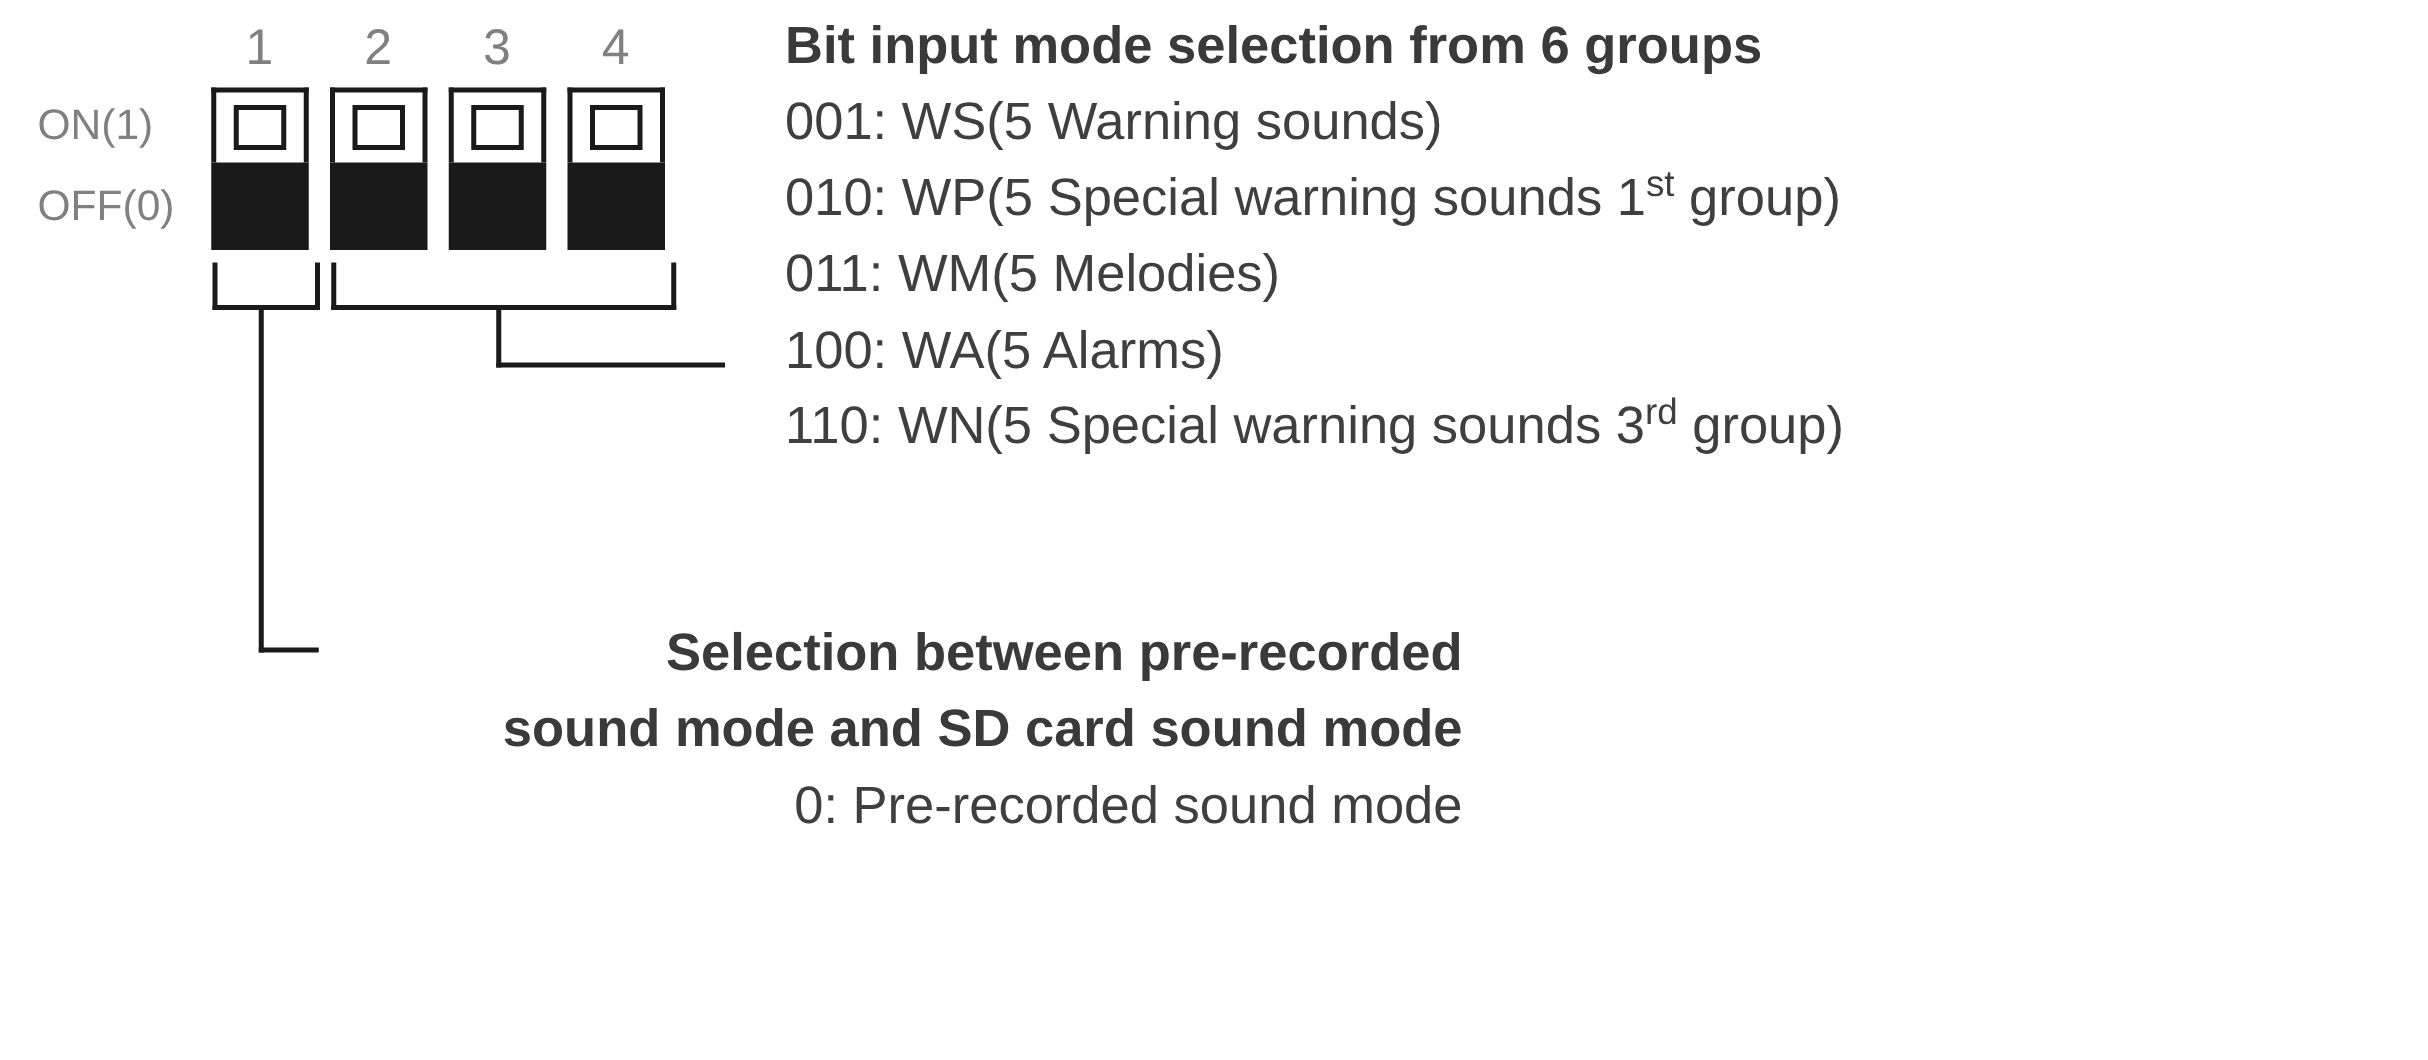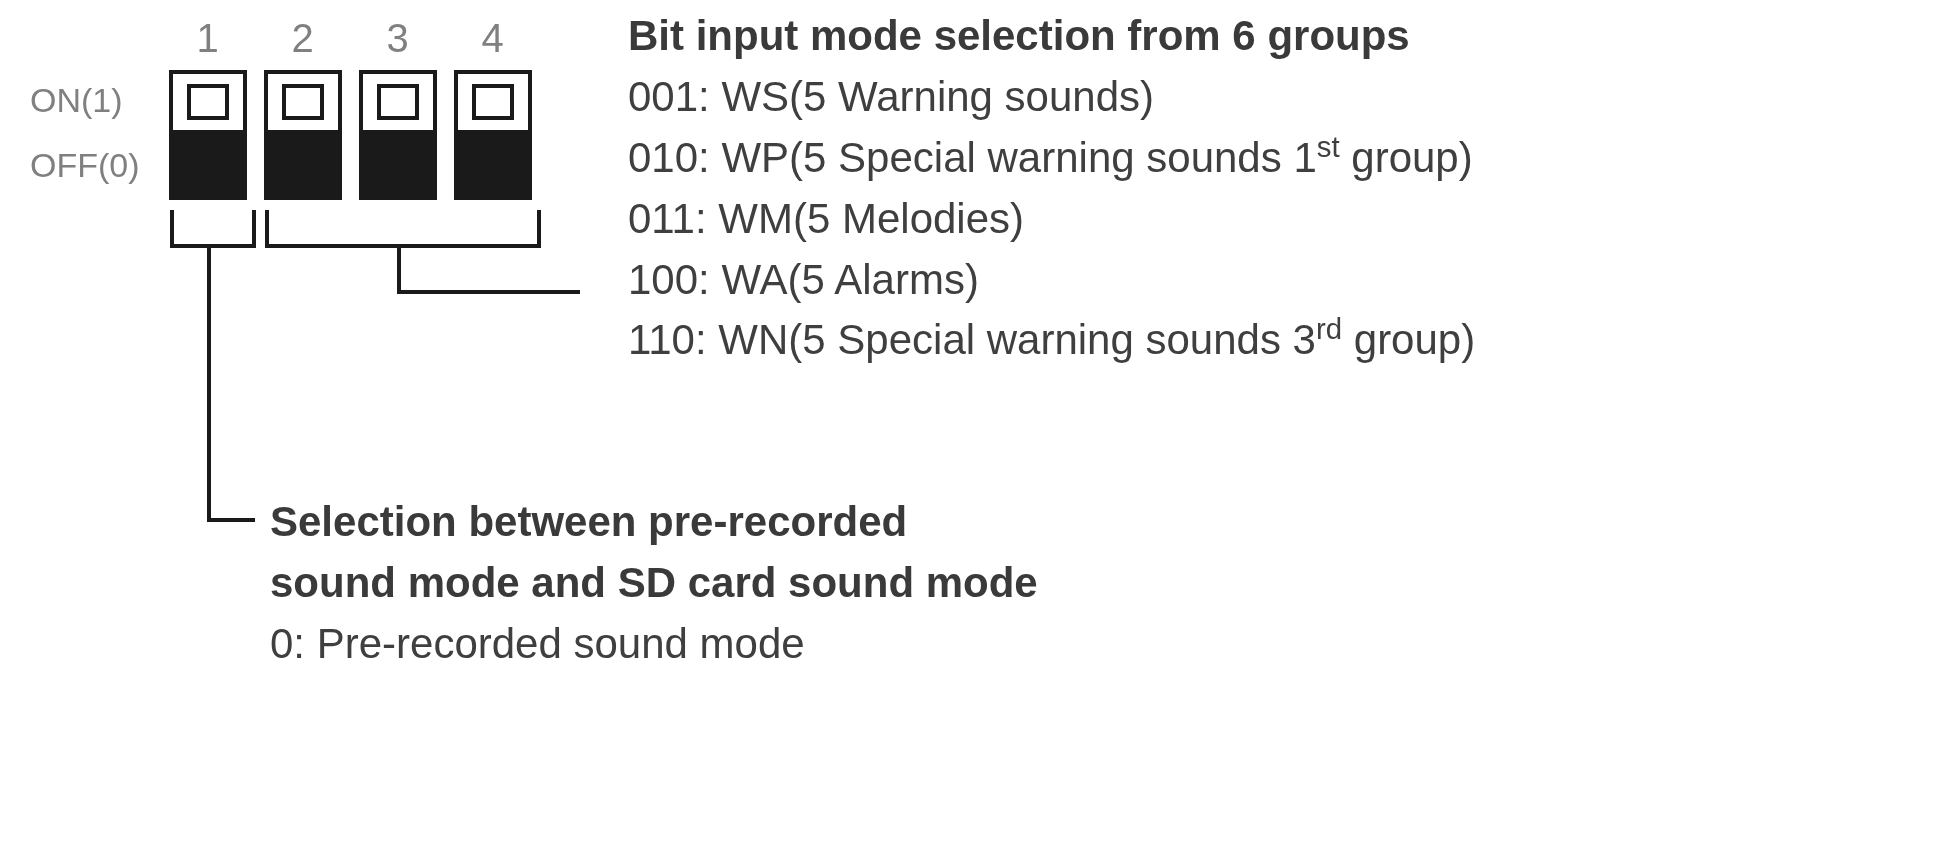--- a/index.html
+++ b/index.html
@@ -122,20 +122,21 @@
   .right-block {
     left: 596px;
     top: 6px;
     width: 1320px;
     margin-left: 32px;
   }
   .lower-block {
     left: 270px;
     top: 492px;
     width: 900px;
+    text-align: right;
   }
   sup.ord {
     font-size: 0.7em;
     vertical-align: super;
     line-height: 0;
     text-align: center;
   }
 </style>
 </head>
 <body>

